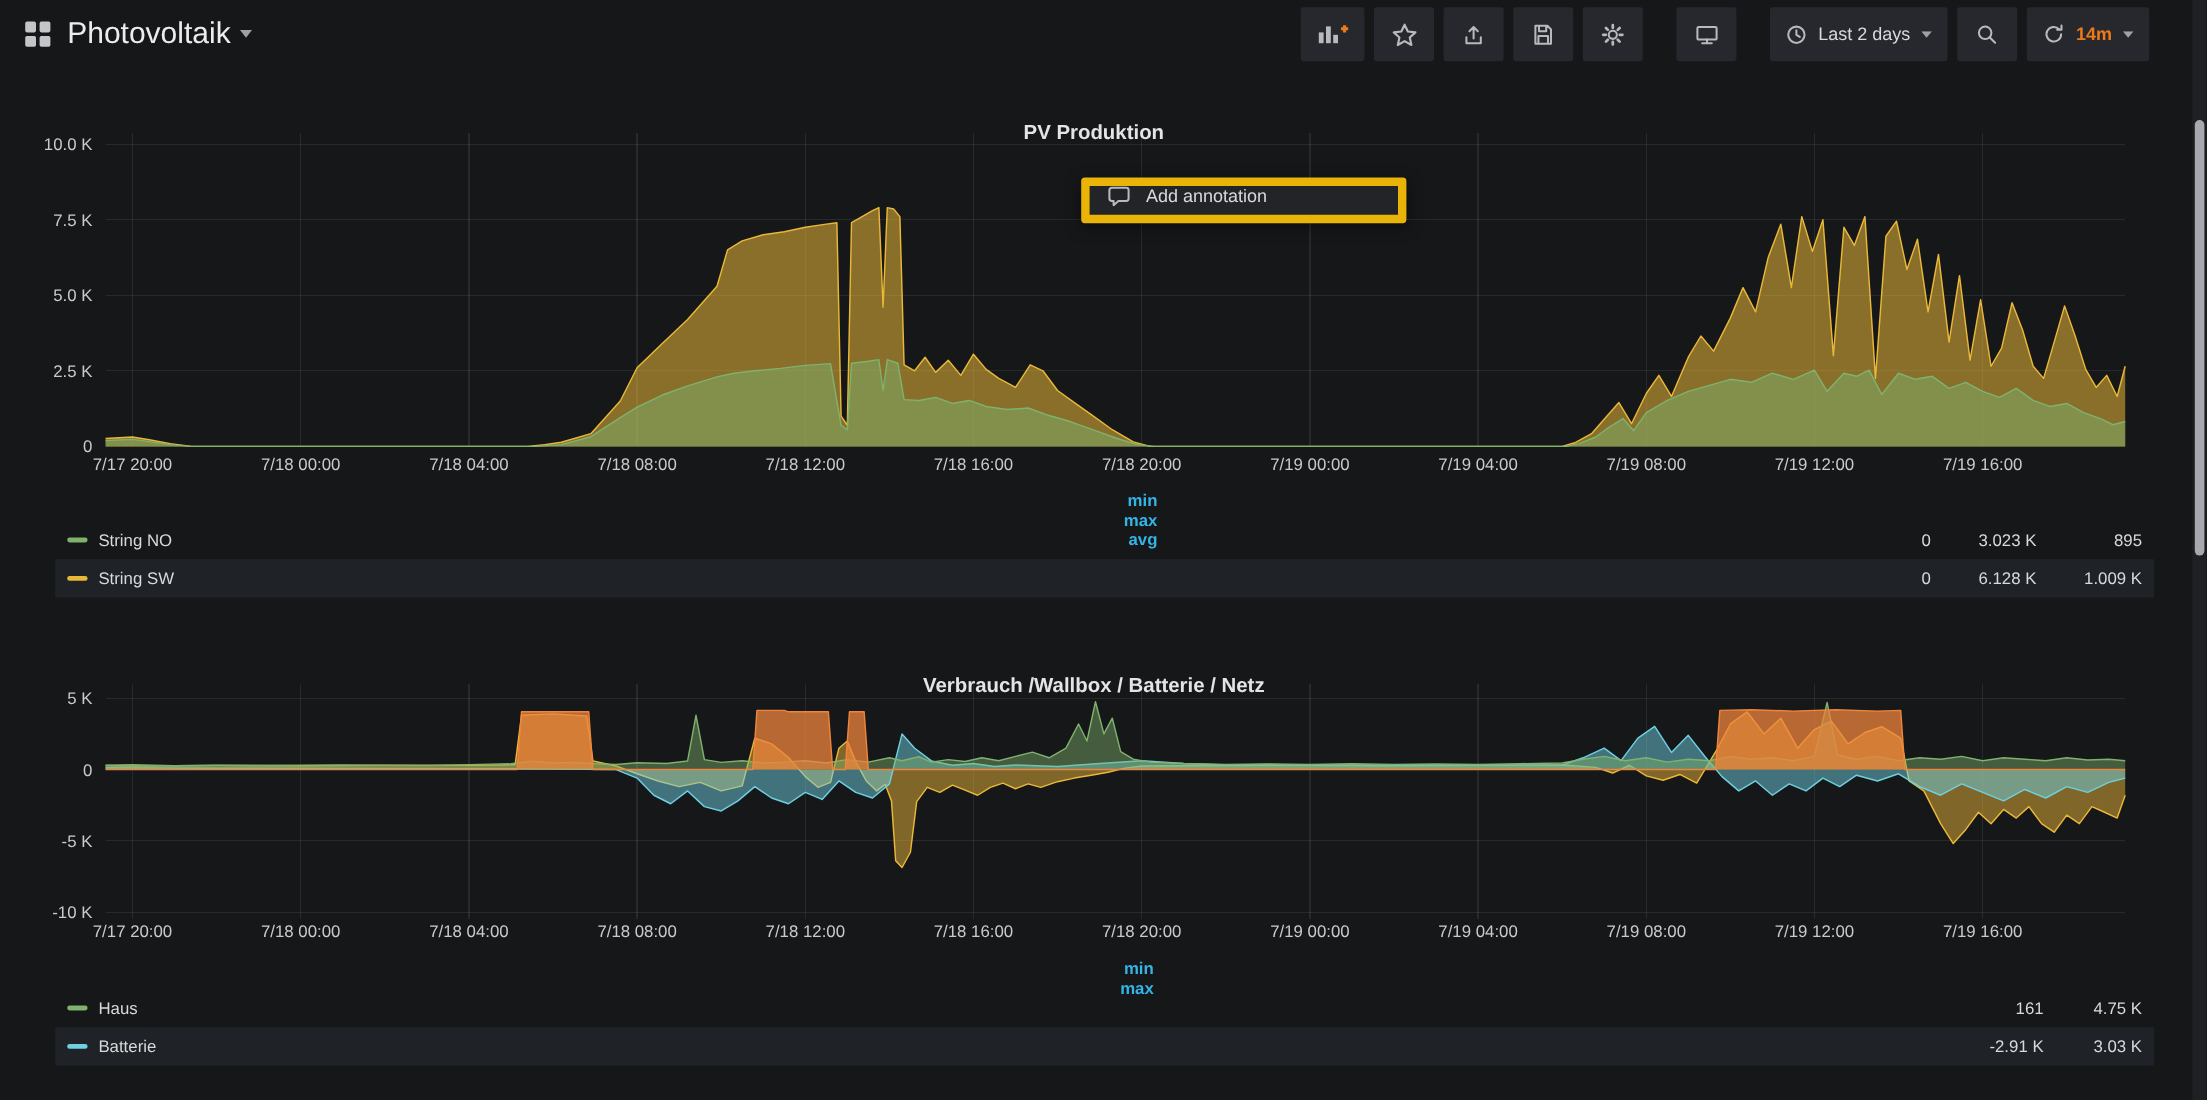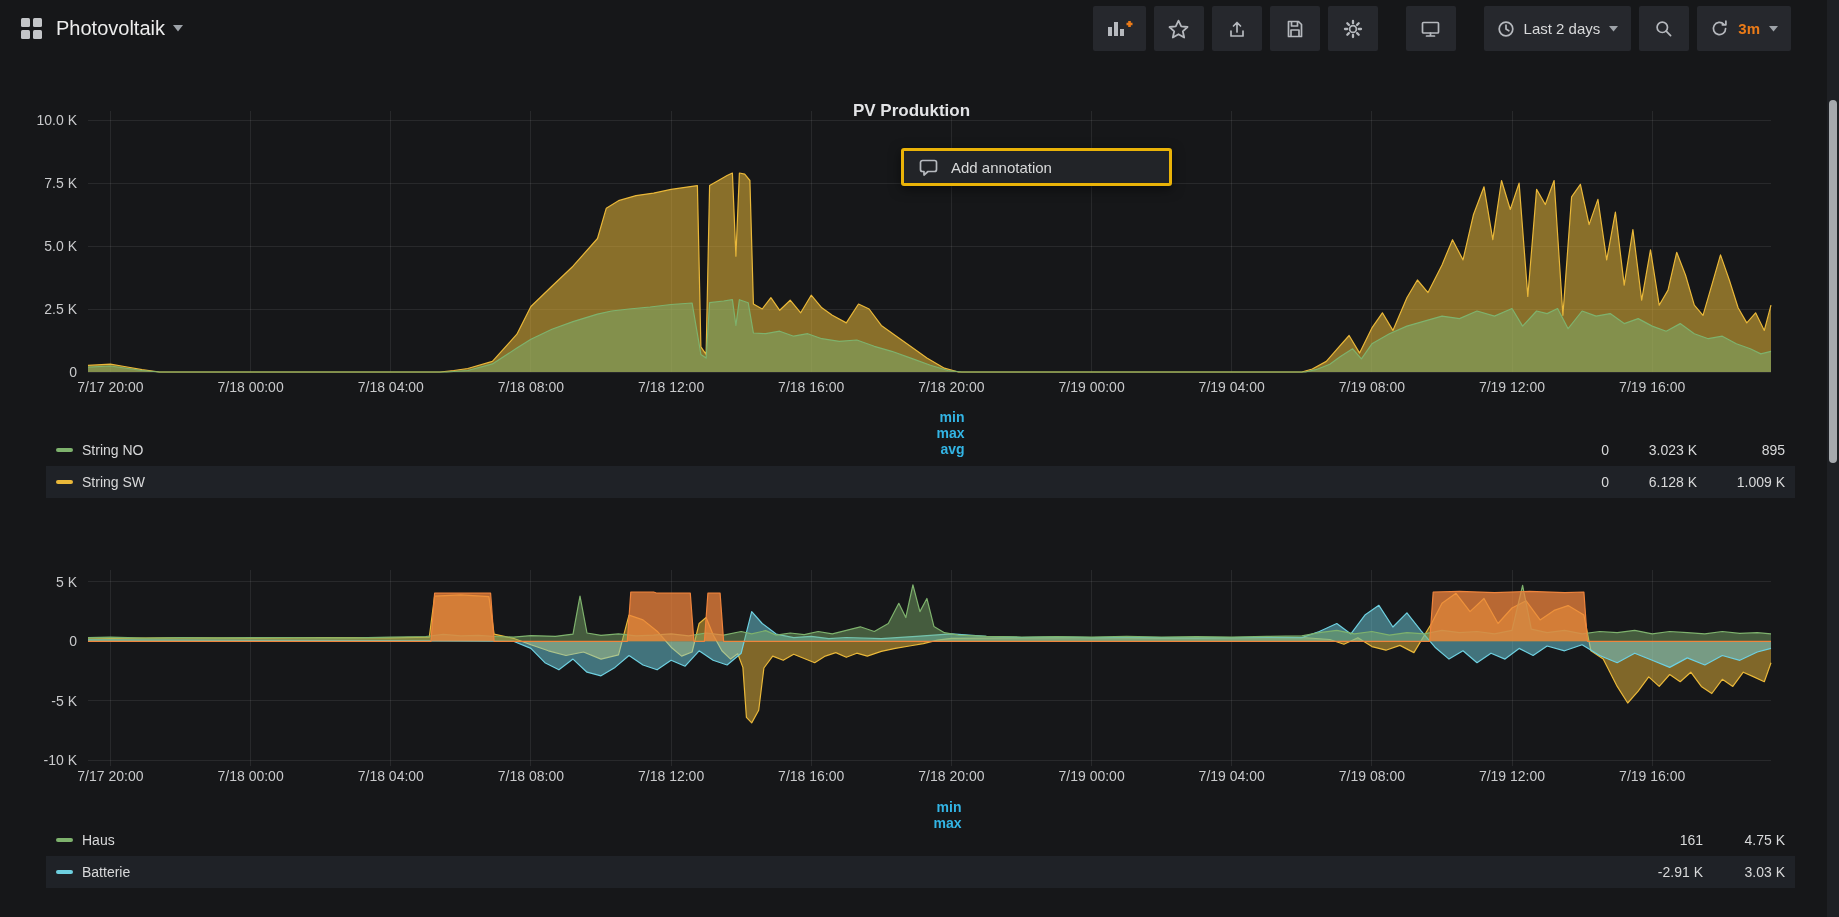--- a/index.html
+++ b/index.html
@@ -2,21 +2,21 @@
 <html><head>
 <meta charset="utf-8">
 <style>
   html,body{margin:0;padding:0;background:#0e0f11;}
   .page{position:relative;width:1839px;height:917px;background:#161719;overflow:hidden;
         font-family:"Liberation Sans",sans-serif;color:#d8d9da;-webkit-font-smoothing:antialiased;}
 
   
   .navbar{position:absolute;top:0;left:0;right:0;height:56px;background:#161719;}
   .nav-left{position:absolute;left:20px;top:0;height:56px;display:flex;align-items:center;gap:13px;}
-  .nav-title{font-size:20px;color:#ececec;cursor:pointer;display:flex;align-items:center;gap:8px;}
+  .nav-title{font-size:25px;color:#ececec;cursor:pointer;display:flex;align-items:center;gap:8px;}
   .nav-right{position:absolute;right:48px;top:6px;display:flex;align-items:center;height:45px;}
   .nav-btn{height:45px;min-width:50px;background:#26282d;border-radius:2px;display:flex;align-items:center;
            justify-content:center;gap:9px;padding:0 13px;margin-left:8px;cursor:pointer;box-sizing:border-box;}
   .nav-btn:first-child{margin-left:0;}
   .nav-btn svg{display:block;}
   .gap-lg{width:20px;}
   .time-label{font-size:15px;color:#d8d9da;white-space:nowrap;}
   .refresh-label{font-size:15px;color:#eb7b18;font-weight:700;}
   .icon-stroke{stroke:#b6b9be;fill:none;stroke-width:1.7;stroke-linecap:round;stroke-linejoin:round;}
   .icon-fill{fill:#b6b9be;}
@@ -41,21 +41,21 @@
   .legend-fill{flex:1;}
   .legend-col{width:88px;text-align:right;color:#d8d9da;}
   .legend-col.hdr{color:#33b5e5;font-weight:700;cursor:pointer;}
   .legend.two-col .legend-col{width:82px;}
   .legend-header{padding:0 10px;flex-direction:column;}
   .swatch{display:inline-block;width:17px;height:4px;border-radius:2px;margin-right:9px;flex:0 0 auto;}
   .series-name{color:#d8d9da;cursor:pointer;}
 
   
   .annotation-menu{position:absolute;left:901px;top:148px;width:271px;height:38px;background:#222428;
-                   border:3px solid #eab308;border-radius:3px;display:flex;align-items:center;gap:13px;
+                   border:7px solid #eab308;border-radius:3px;display:flex;gap:13px;
                    padding:0 15px;box-sizing:border-box;font-size:15px;color:#d8d9da;cursor:pointer;
                    box-shadow:0 3px 12px rgba(0,0,0,0.5);z-index:5;}
 
   
   .scroll-track{position:absolute;top:0;right:0;width:12px;height:917px;background:#1e2024;}
   .scroll-thumb{position:absolute;top:100px;right:2px;width:8px;height:363px;background:#a6a9ad;border-radius:4px;cursor:pointer;}
 </style>
 </head>
 <body>
 
@@ -139,21 +139,21 @@
           <circle cx="8.3" cy="8.3" r="5.2" class="icon-stroke"></circle>
           <path class="icon-stroke" d="M12.2 12.2l4.4 4.4"></path>
         </svg>
       </div>
 
       <div class="nav-btn">
         <svg width="19" height="19" viewBox="0 0 19 19">
           <path class="icon-stroke" d="M15.6 9.5a6.1 6.1 0 1 1-1.7-4.2"></path>
           <path class="icon-stroke" d="M15.9 2.2v3.6h-3.6"></path>
         </svg>
-        <span class="refresh-label">3m</span>
+        <span class="refresh-label">14m</span>
         <svg width="9" height="6" viewBox="0 0 9 6">
           <path d="M0 0h9L4.5 5.5z" class="caret-fill"></path>
         </svg>
       </div>
     </div>
   </div>
 
   <div class="panel-title" style="top:70px;">PV Produktion</div>
 
   <svg id="chart-1" class="chart-svg" style="top:90px;" width="1839" height="315" viewBox="0 0 1839 315">
@@ -222,20 +222,21 @@
     <div class="legend-row">
       <span class="swatch" style="background: rgb(234, 184, 57);"></span>
       <span class="series-name">String SW</span>
       <div class="legend-fill"></div>
       <div class="legend-col">0</div>
       <div class="legend-col">6.128 K</div>
       <div class="legend-col">1.009 K</div>
     </div>
   </div>
 
+  <div class="panel-title" style="top:531px;">Verbrauch /Wallbox / Batterie / Netz</div>
 
   <svg id="chart-2" class="chart-svg" style="top:560px;" width="1839" height="235" viewBox="0 0 1839 235">
       <line class="grid-line" x1="88" y1="21.9" x2="1771" y2="21.9"></line>
       <text class="axis-label y-label" x="77" y="26.9">5 K</text>
       <line class="grid-line" x1="88" y1="81.3" x2="1771" y2="81.3"></line>
       <text class="axis-label y-label" x="77" y="86.3">0</text>
       <line class="grid-line" x1="88" y1="140.7" x2="1771" y2="140.7"></line>
       <text class="axis-label y-label" x="77" y="145.7">-5 K</text>
       <line class="grid-line" x1="88" y1="200.1" x2="1771" y2="200.1"></line>
       <text class="axis-label y-label" x="77" y="205.1">-10 K</text>

